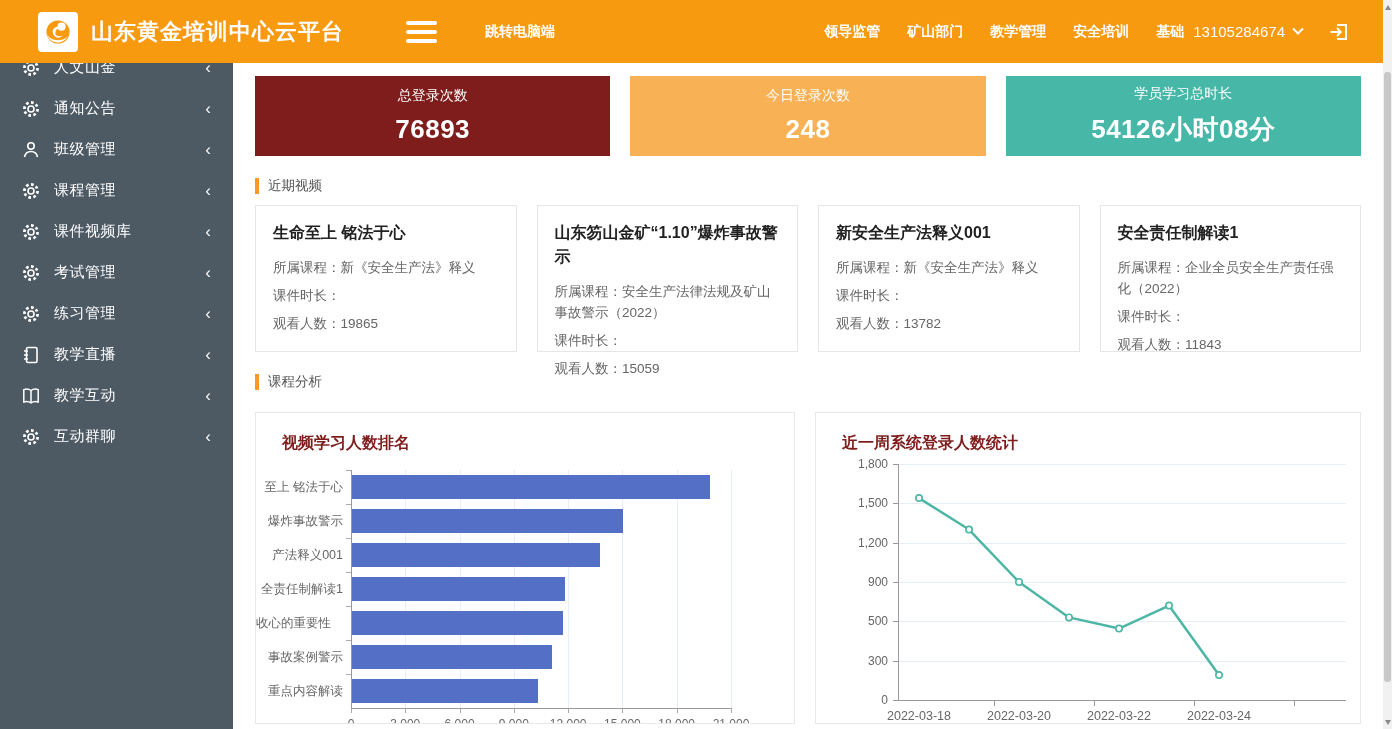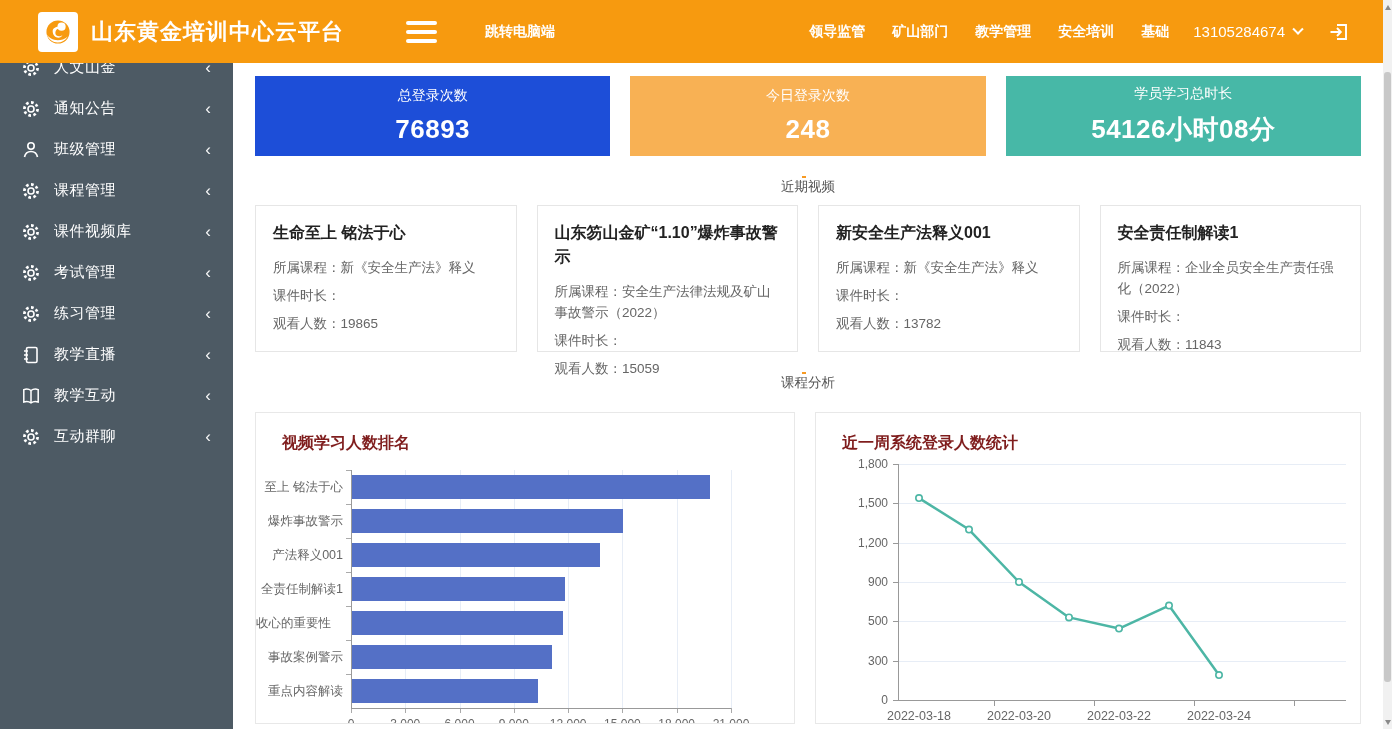--- a/index.html
+++ b/index.html
@@ -11,21 +11,21 @@
     display:flex; align-items:center; z-index:5; color:#fff; }
   .logo-box { width:40px; height:40px; background:#fff; border-radius:4px; margin-left:38px;
     display:flex; align-items:center; justify-content:center; flex:0 0 auto; }
   .app-title { font-size:22px; font-weight:bold; margin-left:13px; letter-spacing:1px; white-space:nowrap; }
   .hamburger { margin-left:62px; cursor:pointer; }
   .hamburger i { display:block; width:31px; height:4px; background:#fff; border-radius:2px; margin:5px 0; }
   .jump-link { font-size:14px; font-weight:bold; margin-left:48px; cursor:pointer; white-space:nowrap; }
   .top-right { margin-left:auto; display:flex; align-items:center; margin-right:42px; }
   .top-nav { display:flex; align-items:center; gap:27px; font-size:14px; font-weight:bold; }
   .top-nav .nav-item { cursor:pointer; white-space:nowrap; }
-  .phone-wrap { display:flex; align-items:center; margin-left:24px; cursor:pointer; }
+  .phone-wrap { display:flex; align-items:center; margin-left:9px; cursor:pointer; }
   .phone { font-size:15px; }
   .caret { width:8px; height:8px; border-right:2px solid #fff; border-bottom:2px solid #fff;
     transform:rotate(45deg) translate(-2px,-2px); margin-left:9px; }
   .exit-btn { margin-left:26px; cursor:pointer; display:flex; align-items:center; }
 
   
   .sidebar { position:absolute; top:0; left:0; width:233px; height:729px; background:#4d5a64;
     padding-top:47px; z-index:1; }
   .side-item { height:41px; display:flex; align-items:center; padding:0 22px 0 21px;
     color:#fff; cursor:pointer; }
@@ -36,21 +36,21 @@
   
   .main { position:absolute; left:233px; top:63px; right:9px; bottom:0; background:#fff;
     padding:13px 22px 0; overflow:hidden; }
 
   .stats-row { display:flex; gap:20px; }
   .stat-card { flex:1; height:80px; color:#fff; display:flex; flex-direction:column;
     align-items:center; justify-content:center; }
   .stat-label { font-size:14px; margin-bottom:9px; }
   .stat-value { font-size:26px; font-weight:bold; letter-spacing:.5px; }
 
-  .section-head { display:flex; align-items:center; margin-top:20px; height:20px;flex-direction:column; }
+  .section-head { display:flex; align-items:center; margin-top:20px; height:20px; }
   .section-bar { width:4px; height:16px; background:#f79a23; margin-right:9px; }
   .section-title { font-size:13.5px; color:#555; }
 
   .videos-row { display:flex; gap:20px; margin-top:9px; align-items:flex-start; }
   .video-card { flex:1; height:147px; border:1px solid #e6e6e6; background:#fff;
     padding:15px 17px; overflow:visible; cursor:pointer; }
   .video-title { font-size:16px; font-weight:bold; color:#222; line-height:24px; margin-bottom:12px; }
   .video-meta { font-size:13.5px; color:#666; line-height:21px; margin-bottom:7px; white-space:normal; }
 
   .charts-row { display:flex; gap:20px; margin-top:20px; }
@@ -215,21 +215,21 @@
         <use href="#i-gear"></use>
       </svg>
     <span class="slbl">互动群聊</span>
     <span class="chev">‹</span>
   </div>
 </div>
 
 <div class="main">
 
   <div class="stats-row">
-    <div class="stat-card" style="background: #1d4ed8;">
+    <div class="stat-card" style="background: #7f1d1d;">
       <div class="stat-label">总登录次数</div>
       <div class="stat-value">76893</div>
     </div>
     <div class="stat-card" style="background: rgb(248, 177, 84);">
       <div class="stat-label">今日登录次数</div>
       <div class="stat-value">248</div>
     </div>
     <div class="stat-card" style="background: rgb(71, 184, 167);">
       <div class="stat-label">学员学习总时长</div>
       <div class="stat-value">54126小时08分</div>

